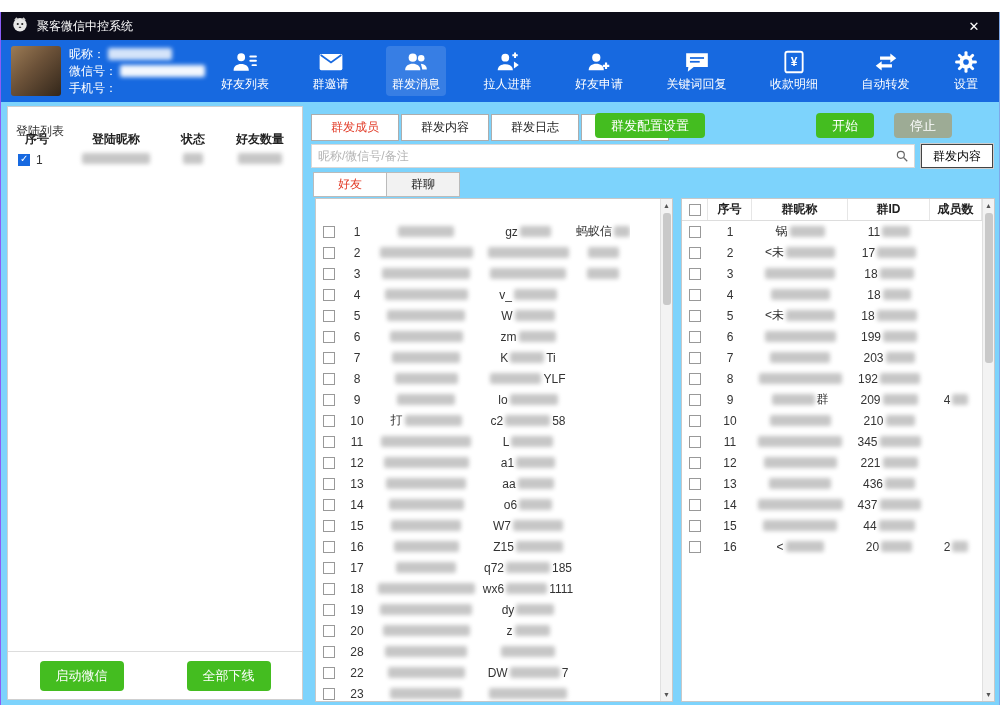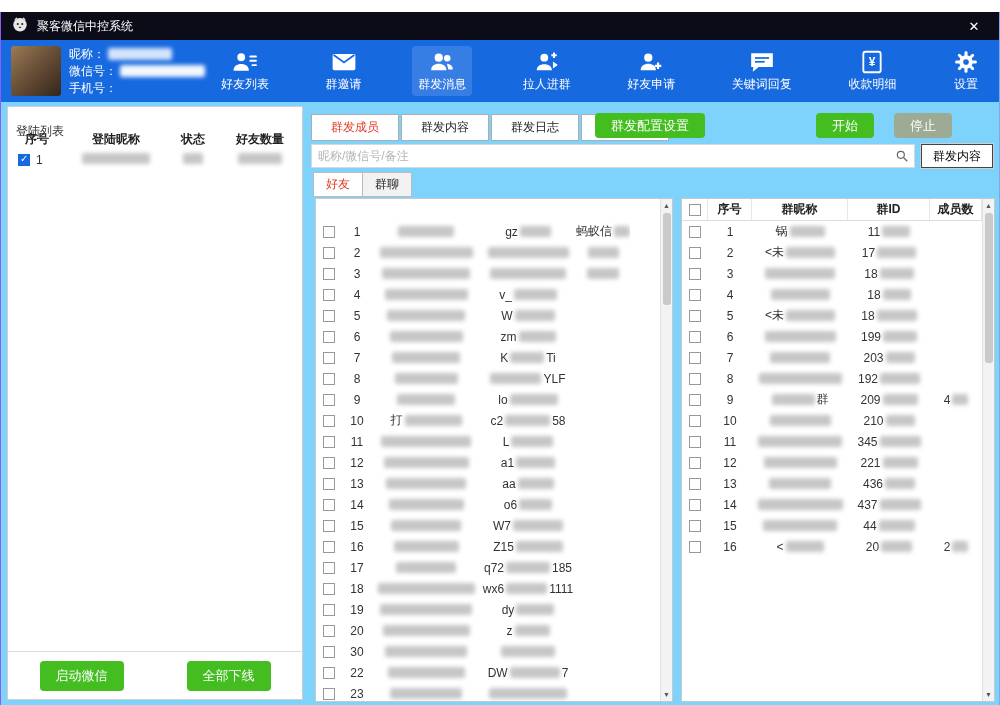--- a/index.html
+++ b/index.html
@@ -54,21 +54,21 @@
                 background:#9dab95; }
   .search-row { position:absolute; top:38px; left:4px; right:4px; height:24px; display:flex; gap:6px; }
   .search-box { position:relative; flex:1; }
   .search-input { width:100%; height:24px; border:1px solid #d8d8d8; font-size:12px; padding:0 26px 0 6px;
                   font-family:inherit; color:#333; outline:none; }
   .search-input::placeholder { color:#b5b5b5; }
   .search-ic { position:absolute; right:6px; top:5px; cursor:pointer; }
   .btn-select { width:72px; height:24px; background:#fff; border:1px solid #444; box-shadow:0 0 0 1px #cfcfcf;
                 font-size:12px; cursor:pointer; font-family:inherit; }
   .subtabs { position:absolute; top:66px; left:6px; display:flex; align-items:center; }
-  .stab { border:1px solid #bbb; background:#f2f2f2; font-size:12px; padding:3px 12px; cursor:pointer;
+  .stab { border:1px solid #bbb; background:#f2f2f2; font-size:12px; padding:3px 24px; cursor:pointer;
           margin-right:-1px; color:#222; }
   .stab.active { background:#fff; color:#e23c28; }
   .hint { font-size:12px; color:#2e6bd6; margin-left:10px; white-space:nowrap; }
 
   
   .dtable { position:absolute; top:92px; background:#fff; border:1px solid #c8c8c8; }
   .ft { left:8px;  width:358px; height:504px; }
   .gt { left:374px; width:314px; height:504px; }
   .thead { display:flex; height:22px; border-bottom:1px solid #ddd; align-items:stretch;
            font-size:12px; font-weight:700; color:#222; }
@@ -189,20 +189,29 @@
             <svg width="26" height="26" viewBox="0 0 24 24">
               <rect x="4" y="2.5" width="16" height="19" rx="2" fill="none" stroke="#fff" stroke-width="1.7"></rect>
               <text x="12" y="15.5" font-size="11" fill="#fff" text-anchor="middle" font-weight="bold">¥</text>
             </svg>
           </span>
           <span class="nav-lb">收款明细</span>
         </div>
         <div class="nav-item">
           <span class="nav-ic">
             <svg width="26" height="26" viewBox="0 0 24 24" fill="#fff">
+              <path d="M6.5 7h9.5V4.2L21.5 8.5 16 12.8V10H6.5z"></path>
+              <path d="M17.5 17H8v2.8L2.5 15.5 8 11.2V14h9.5z"></path>
+            </svg>
+          </span>
+          <span class="nav-lb">自动转发</span>
+        </div>
+        <div class="nav-item">
+          <span class="nav-ic">
+            <svg width="26" height="26" viewBox="0 0 24 24" fill="#fff">
               <g>
                 <rect x="10.6" y="2" width="2.8" height="20" rx="1.2"></rect>
                 <rect x="2" y="10.6" width="20" height="2.8" rx="1.2"></rect>
                 <g transform="rotate(45 12 12)">
                   <rect x="10.6" y="2" width="2.8" height="20" rx="1.2"></rect>
                   <rect x="2" y="10.6" width="20" height="2.8" rx="1.2"></rect>
                 </g>
                 <circle cx="12" cy="12" r="6.2"></circle>
                 <circle cx="12" cy="12" r="2.6" fill="#1769e0"></circle>
               </g>
@@ -617,21 +626,21 @@
               <span class="bb" style="width:35px"></span>
             </div>
             <div class="cell" style="width:54px"></div>
             <div class="cell" style="width:30px"></div>
           </div>
           <div class="trow">
             <div class="cell" style="width:26px">
               <span class="cb"></span>
             </div>
             <div class="cell" style="width:30px">
-              <span class="fg">30</span>
+              <span class="fg">28</span>
             </div>
             <div class="cell" style="width:108px">
               <span class="bb" style="width:82px"></span>
             </div>
             <div class="cell" style="width:96px">
               <span class="bb" style="width:54px"></span>
             </div>
             <div class="cell" style="width:54px"></div>
             <div class="cell" style="width:30px"></div>
           </div>

